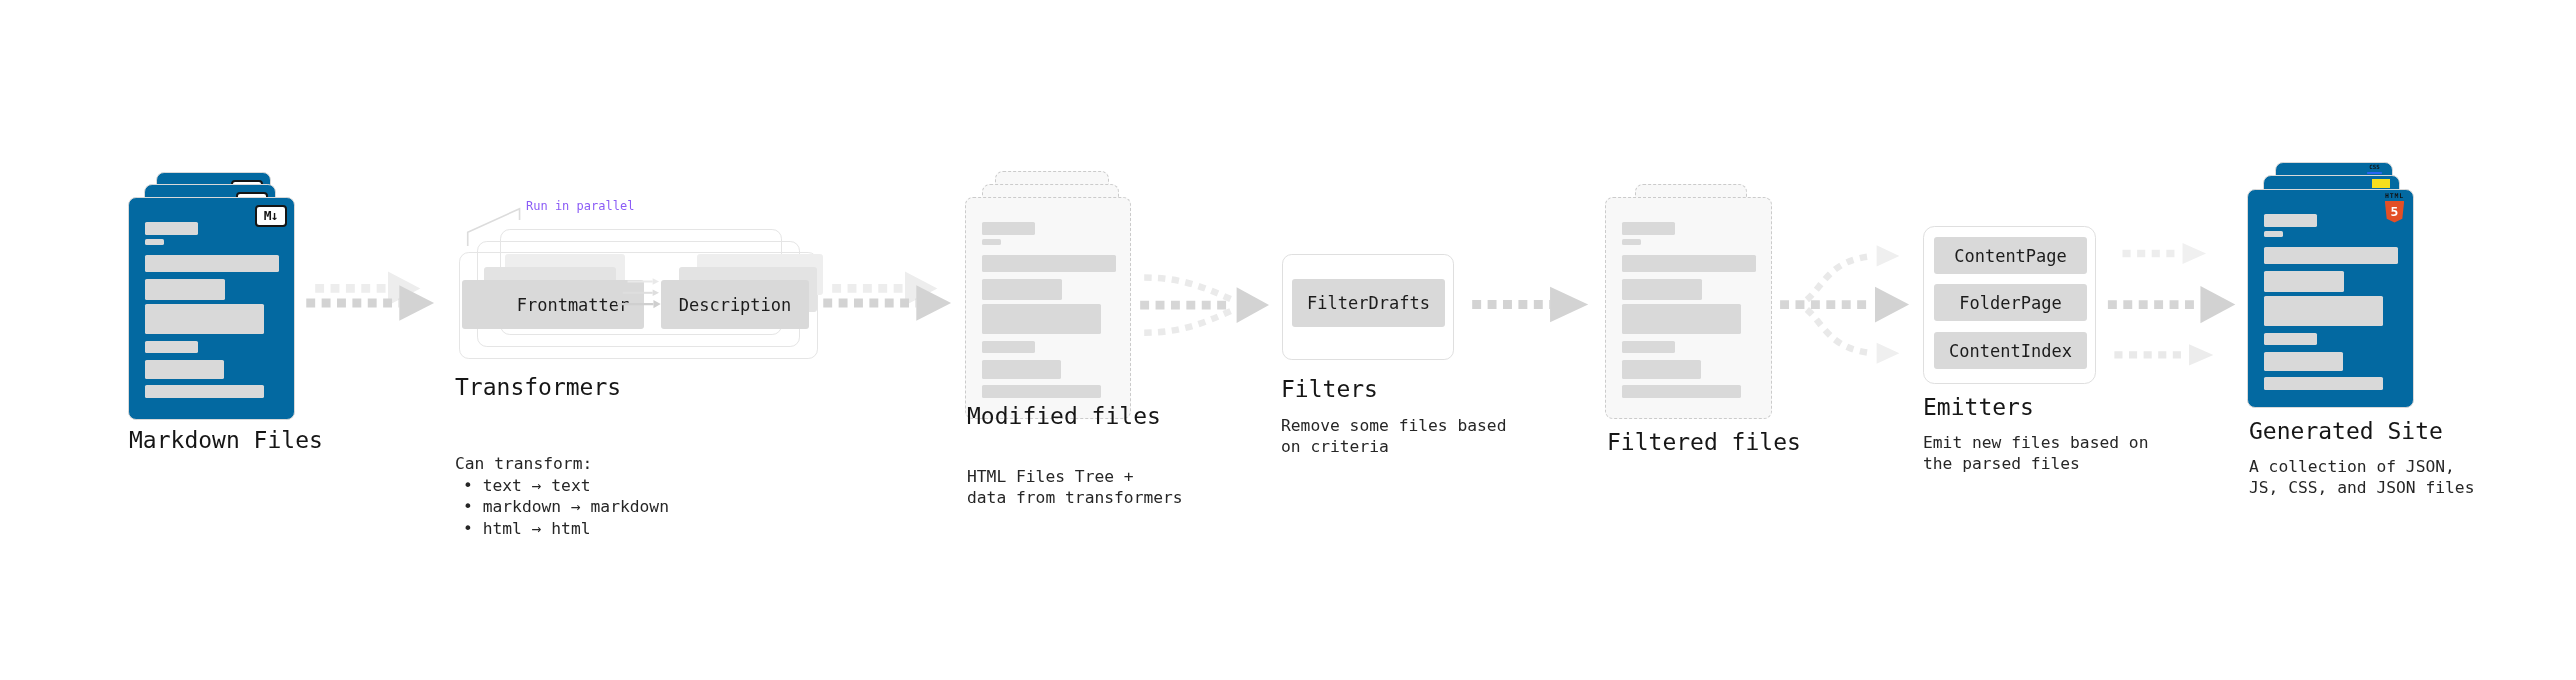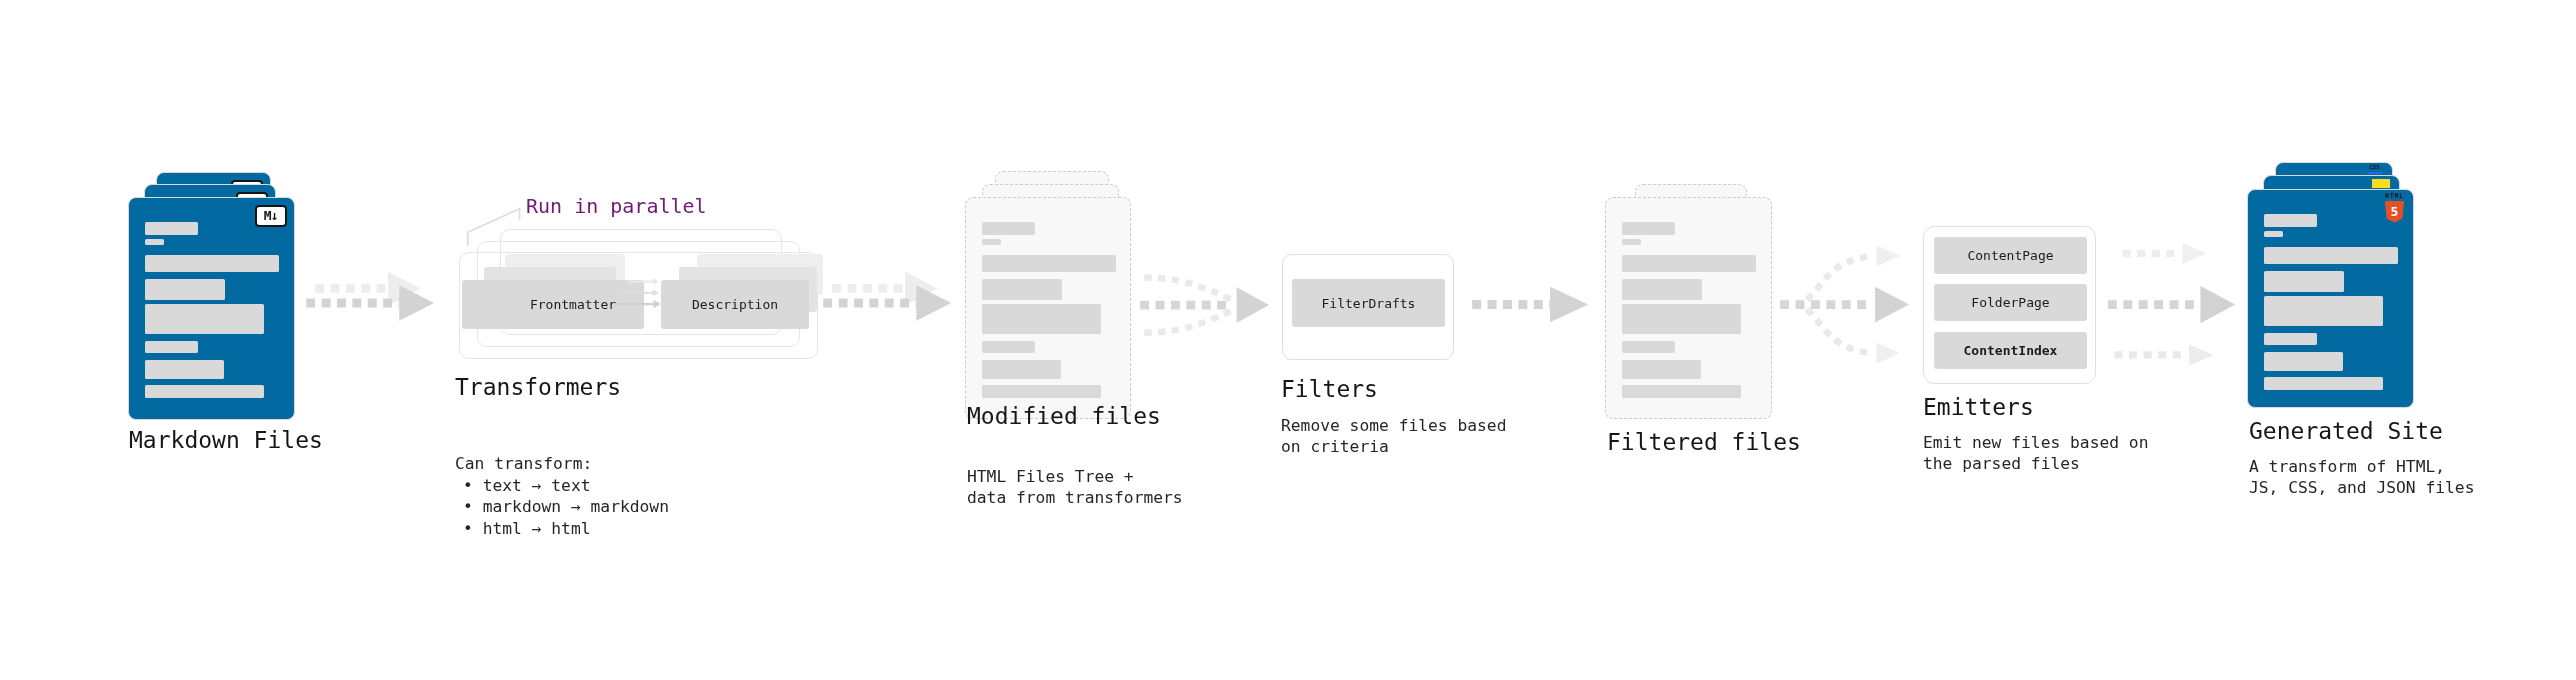--- a/index.html
+++ b/index.html
@@ -26,31 +26,31 @@
   .html5-shield{
     margin:0.8px auto 0;width:19.5px;height:22px;background:#e34f26;
     clip-path:polygon(0 0,100% 0,90% 83%,50% 100%,10% 83%);
     color:#fff;font-size:13px;font-weight:bold;line-height:21px;text-align:center;
   }
   
   .tbox{position:absolute;border:1.6px solid #e5e5e5;border-radius:9.8px;background:transparent;box-sizing:border-box;}
   .node{
     position:absolute;background:#d9d9d9;border-radius:3px;
     display:flex;align-items:center;justify-content:center;
-    font-size:13px;color:#1c1c1c;white-space:nowrap;
+    font-size:17px;color:#1c1c1c;white-space:nowrap;
   }
   .node.ghost1{background:#e3e3e3;}
   .node.ghost2{background:#eeeeee;}
   .panel{position:absolute;background:#ffffff;border:1.6px solid #dfdfdf;border-radius:11.4px;box-sizing:border-box;}
   
   .stage-label{position:absolute;font-size:23px;line-height:24.4px;color:#161616;white-space:nowrap;}
   .stage-sub{position:absolute;font-size:16.3px;line-height:21px;color:#262626;white-space:nowrap;}
   .bullet{margin-left:8.1px;}
   .bullet::before{content:"• ";}
-  .annotation{position:absolute;font-size:20px;line-height:18px;color:#701a75;white-space:nowrap;}
+  .annotation{position:absolute;font-size:12px;line-height:18px;color:#8b5cf6;white-space:nowrap;}
   svg.arrow{position:absolute;overflow:visible;}
 </style>
 </head>
 <body>
 
 <div class="canvas">
 
   <div>
     <div class="card" style="left:156px;top:172px;width:115px;height:221px;">
       <div class="md-badge">M↓</div>
@@ -199,21 +199,21 @@
     <polygon points="124,14 124,40 152,27" fill="#efefef"></polygon>
     <path d="M 38 93 C 60 112, 66 142, 120 147" stroke="#e9e9e9" stroke-width="8" stroke-dasharray="9 8" fill="none"></path>
     <polygon points="124,134 124,160 152,147" fill="#efefef"></polygon>
     <line x1="5" y1="87" x2="116" y2="87" stroke="#d6d6d6" stroke-width="11" stroke-dasharray="11 8"></line>
     <polygon points="122,65 122,109 164,87" fill="#d3d3d3"></polygon>
   </svg>
 
   <div class="panel" style="left:1923px;top:226px;width:173px;height:158px;"></div>
   <div class="node" style="left:1934px;top:237px;width:153px;height:37px;">ContentPage</div>
   <div class="node" style="left:1934px;top:284px;width:153px;height:37px;">FolderPage</div>
-  <div class="node" style="left:1934px;top:332px;width:153px;height:37px;font-weight:bold;">ContentIndex</div>
+  <div class="node" style="left:1934px;top:332px;width:153px;height:37px;">ContentIndex</div>
   <div class="stage-label" style="left:1923px;top:395px;">Emitters</div>
   <div class="stage-sub" style="left:1923px;top:432px;">
     <div>Emit new files based on</div>
     <div>the parsed files</div>
   </div>
 
   <svg class="arrow" style="left:2106px;top:234px;" width="145" height="142" viewBox="0 0 178 175">
     <g>
       <line x1="20" y1="24" x2="90" y2="24" stroke="#ededed" stroke-width="9" stroke-dasharray="10 8"></line>
       <polygon points="94,11 94,37 123,24" fill="#f0f0f0"></polygon>
@@ -250,18 +250,18 @@
           <div class="bar" style="width: 80px; height: 20.3px; margin-bottom: 4.9px;"></div>
           <div class="bar" style="width: 119px; height: 30px; margin-bottom: 6.5px;"></div>
           <div class="bar" style="width: 53px; height: 12.2px; margin-bottom: 7.3px;"></div>
           <div class="bar" style="width: 79px; height: 18.7px; margin-bottom: 5.7px;"></div>
           <div class="bar" style="width: 119px; height: 13px; margin-bottom: 0px;"></div>
         </div>
     </div>
   </div>
   <div class="stage-label" style="left:2249px;top:419px;">Generated Site</div>
   <div class="stage-sub" style="left:2249px;top:456px;">
-    <div>A transform of HTML,</div>
+    <div>A collection of JSON,</div>
     <div>JS, CSS, and JSON files</div>
   </div>
 
 </div>
 
 
 </body></html>

